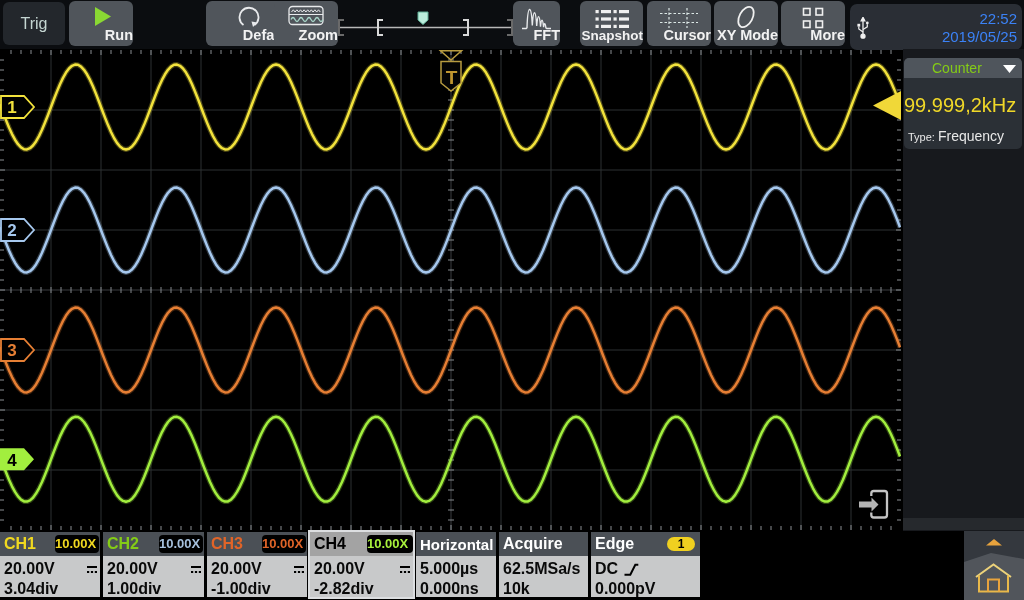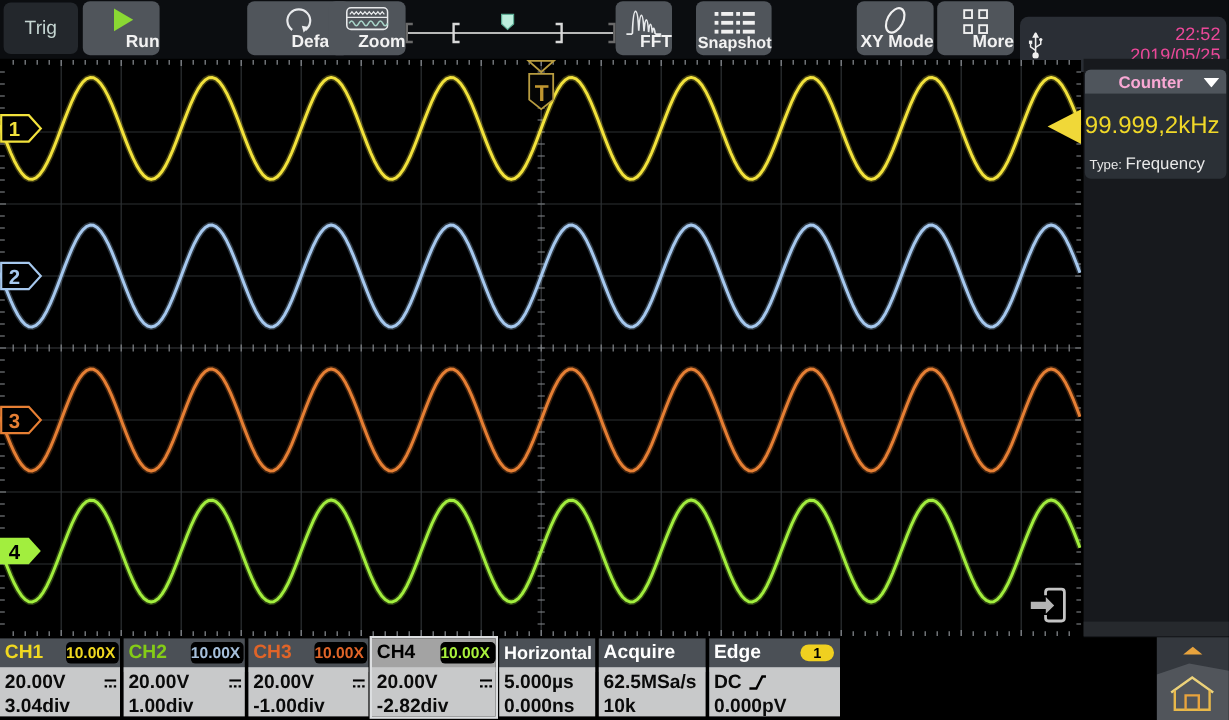--- a/index.html
+++ b/index.html
@@ -3,34 +3,34 @@
 <style>
 *{margin:0;padding:0;box-sizing:border-box}
 html,body{width:1024px;height:600px;background:#000;overflow:hidden;font-family:"Liberation Sans",sans-serif}
 #scope{position:absolute;left:0;top:0;width:1024px;height:600px;background:#000}
 .abs{position:absolute}
 #toolbar{position:absolute;left:0;top:0;width:1024px;height:49px;background:#0b0d10}
 .tbtn{position:absolute;top:1px;height:45px;background:#50555b;border-radius:6px;text-align:right}
 .tbtn .lbl{position:absolute;bottom:3px;left:0;width:100%;color:#f2f2f2;font-size:14.5px;font-weight:bold}
 .tbtn svg{position:absolute;top:3px;left:50%;transform:translateX(-50%)}
 #trig{position:absolute;left:3px;top:2px;width:62px;height:43px;background:#23272c;border-radius:6px;color:#c5d6d2;font-size:16px;text-align:center;line-height:43px}
-#clock{position:absolute;left:850px;top:14px;width:172px;height:46px;background:#2a2e35;border-radius:7px;color:#ec4899}
+#clock{position:absolute;left:850px;top:4px;width:172px;height:46px;background:#2a2e35;border-radius:7px;color:#3b82f6}
 #clock .t1{position:absolute;right:5px;top:6px;font-size:15px}
 #clock .t2{position:absolute;right:5px;top:24px;font-size:15px}
 .cell{position:absolute;top:532px;height:65px}
 .chead{position:absolute;left:0;top:0;width:100%;height:28px;background:#4b5056}
 .cbody{position:absolute;left:0;top:24px;width:100%;height:41px;background:#c8c9ca;color:#0a0a0a;font-weight:bold;font-size:16px}
 .cname{position:absolute;left:4px;top:3px;font-size:16px;font-weight:bold}
 .badge{position:absolute;right:1px;top:3px;width:44px;height:18px;background:#000;border-radius:4px;font-size:13px;font-weight:bold;text-align:left;line-height:18px}
 .r1{position:absolute;left:4px;top:4px}
 .r2{position:absolute;left:4px;top:24px}
 .dcic{position:absolute;right:3px;top:10px}
 #rpanel{position:absolute;left:903px;top:49px;width:121px;height:482px;background:#17191d}
 #counter{position:absolute;left:1px;top:9px;width:118px;height:91px;background:#2b3036;border-radius:5px;overflow:hidden}
-#counter .hd{position:absolute;left:0;top:0;width:100%;height:20px;background:#4f555c;color:#f9a8d4;font-weight:bold;font-size:14px}
+#counter .hd{position:absolute;left:0;top:0;width:100%;height:20px;background:#4f555c;color:#84cc16;font-weight:normal;font-size:14px}
 #counter .val{position:absolute;left:0;top:36px;width:100%;text-align:left;color:#f0d828;font-size:20px}
 #counter .typ{position:absolute;left:4px;top:70px;color:#e8e8e8;font-size:11px}
 #menu{position:absolute;left:964px;top:531px;width:60px;height:69px;background:#34383e}
 </style></head>
 <body>
 <div id="scope">
 
 <div id="toolbar">
 <div id="trig">Trig</div>
 <div class="tbtn" style="left:69px;width:64px">
@@ -82,20 +82,31 @@
             <rect x="6.5" y="8.4" width="10" height="3.2"></rect>
             <rect x="19" y="8.4" width="3.2" height="3.2"></rect>
             <rect x="24.5" y="8.4" width="10" height="3.2"></rect>
 <rect x="1" y="15.8" width="3.2" height="3.2"></rect>
             <rect x="6.5" y="15.8" width="10" height="3.2"></rect>
             <rect x="19" y="15.8" width="3.2" height="3.2"></rect>
             <rect x="24.5" y="15.8" width="10" height="3.2"></rect>
 </g>
 </svg>
         <div class="lbl" style="font-size:13.5px">Snapshot</div>
+      </div>
+<div class="tbtn" style="left:647px;width:64px">
+        <svg style="top:6px" width="40" height="22" viewBox="0 0 40 22">
+<g stroke="#dce8e6" stroke-width="1.2" stroke-dasharray="2.5,2" fill="none">
+<line x1="1" y1="6.5" x2="39" y2="6.5"></line>
+            <line x1="1" y1="15.5" x2="39" y2="15.5"></line>
+<line x1="10" y1="1" x2="10" y2="21"></line>
+            <line x1="28" y1="1" x2="28" y2="21"></line>
+</g>
+</svg>
+        <div class="lbl">Cursor</div>
       </div>
 <div class="tbtn" style="left:714px;width:64px">
         <svg width="30" height="28" viewBox="0 0 30 28">
 <ellipse cx="15" cy="13" rx="6.5" ry="11" fill="none" stroke="#f0f0f0" stroke-width="1.8" transform="rotate(28 15 13)"></ellipse>
 </svg>
         <div class="lbl">XY Mode</div>
       </div>
 <div class="tbtn" style="left:781px;width:64px">
         <svg style="top:5px" width="24" height="24" viewBox="0 0 24 24">
 <g fill="none" stroke="#f0f0f0" stroke-width="1.6">

